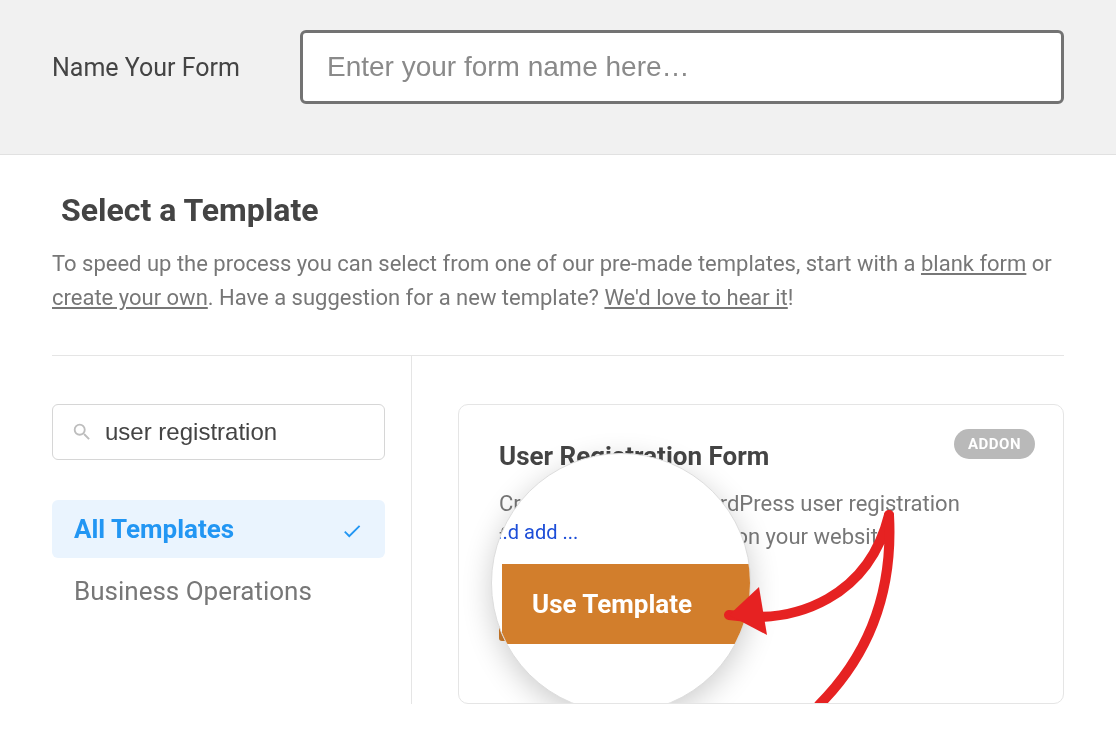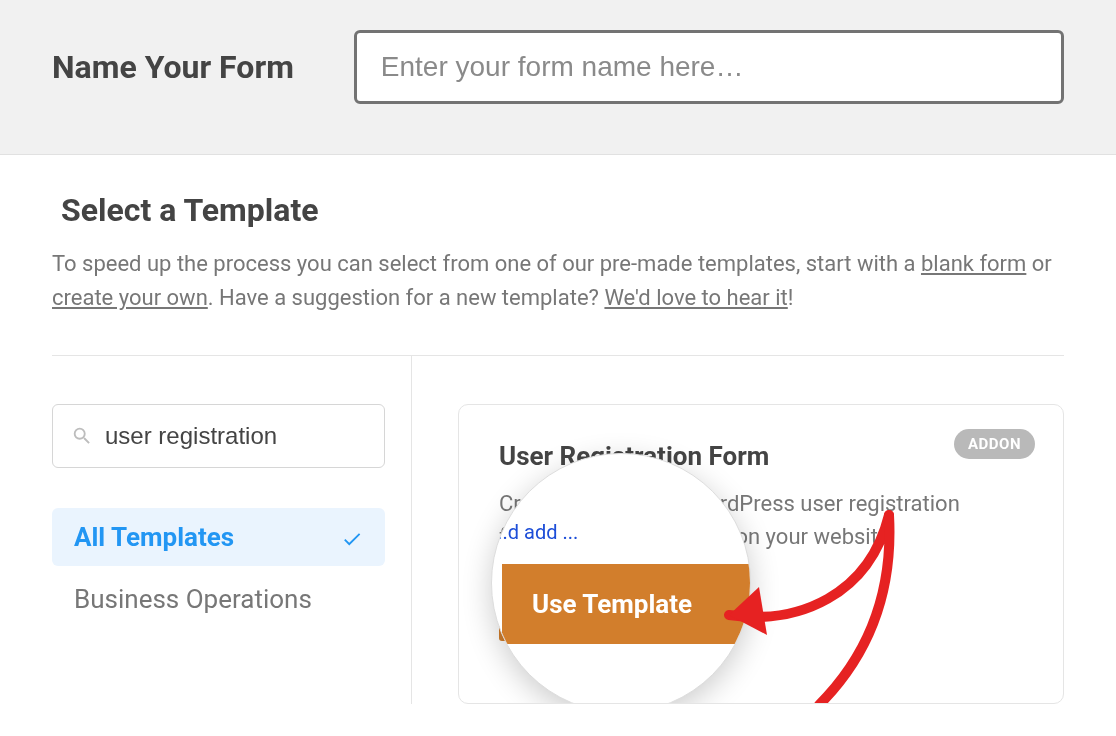--- a/index.html
+++ b/index.html
@@ -14,22 +14,22 @@
 
   
   .top-band {
     background: #f1f1f1;
     padding: 30px 52px 50px 52px;
     display: flex;
     align-items: center;
     border-bottom: 1px solid #e1e1e1;
   }
   .name-label {
-    font-size: 32px;
-    font-weight: 700;
+    font-size: 25px;
+    font-weight: 400;
     color: #444;
     flex: 0 0 auto;
     padding-right: 60px;
   }
   .name-input-wrap {
     flex: 1 1 auto;
   }
   .name-input {
     width: 100%;
     height: 74px;
@@ -76,21 +76,21 @@
 
   
   .sidebar {
     width: 360px;
     padding-top: 48px;
     padding-right: 26px;
     border-right: 1px solid #e5e5e5;
   }
   .search-box {
     position: relative;
-    height: 64px;
+    height: 56px;
     border: 1px solid #d6d6d6;
     border-radius: 6px;
     display: flex;
     align-items: center;
     padding: 0 18px;
     margin-bottom: 40px;
   }
   .search-icon {
     width: 22px;
     height: 22px;

